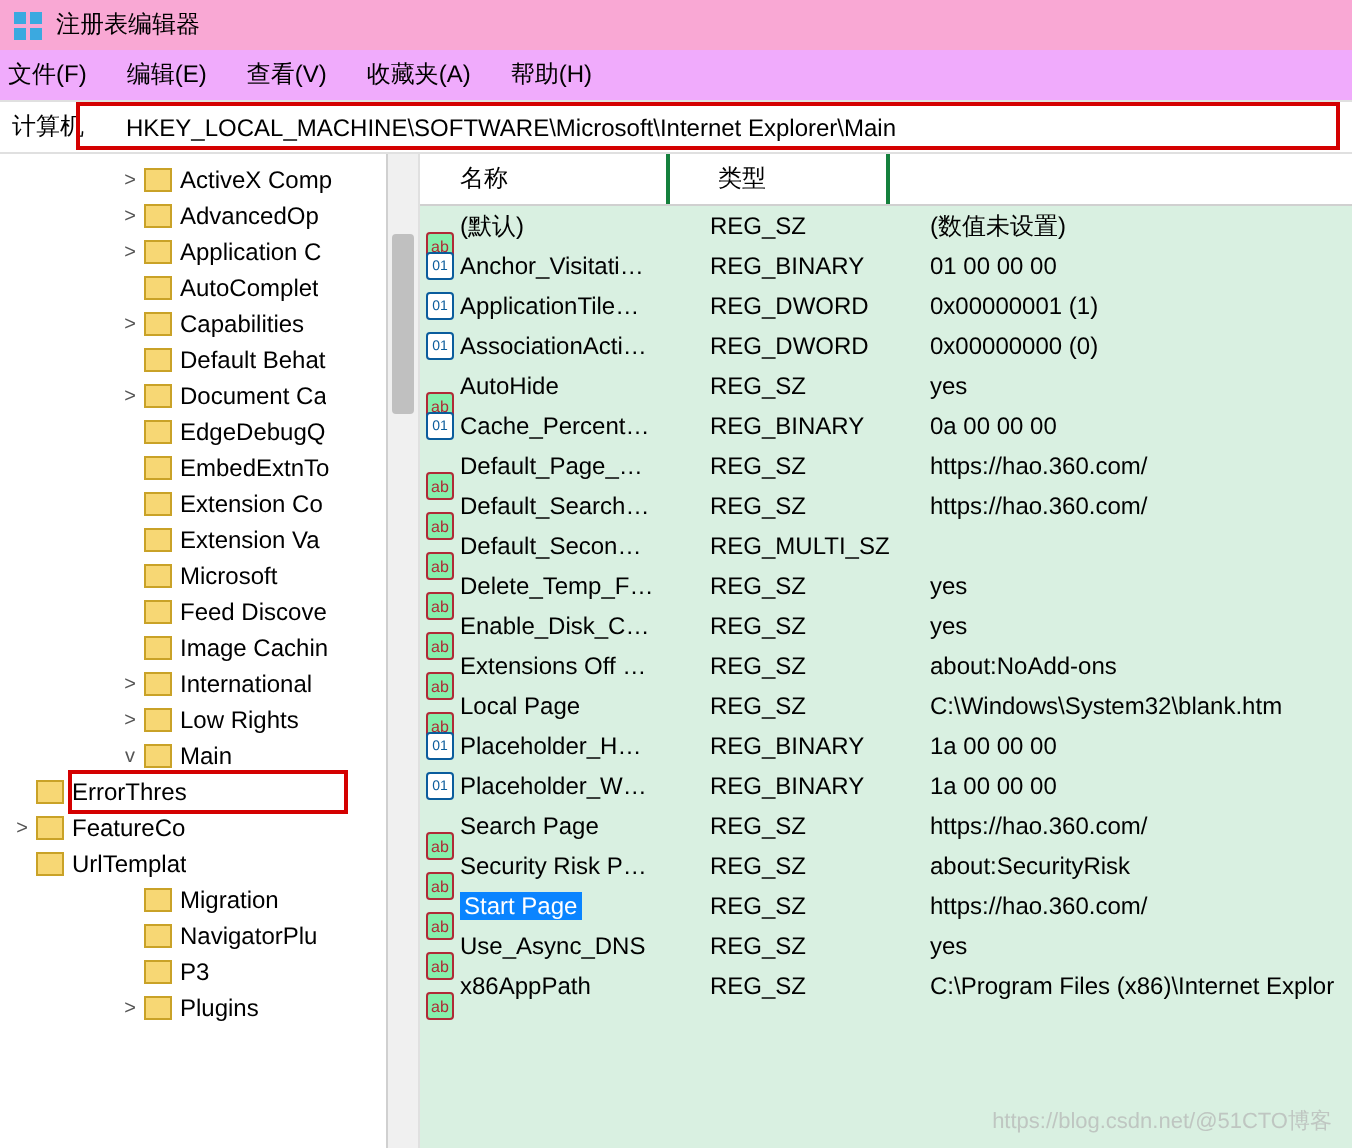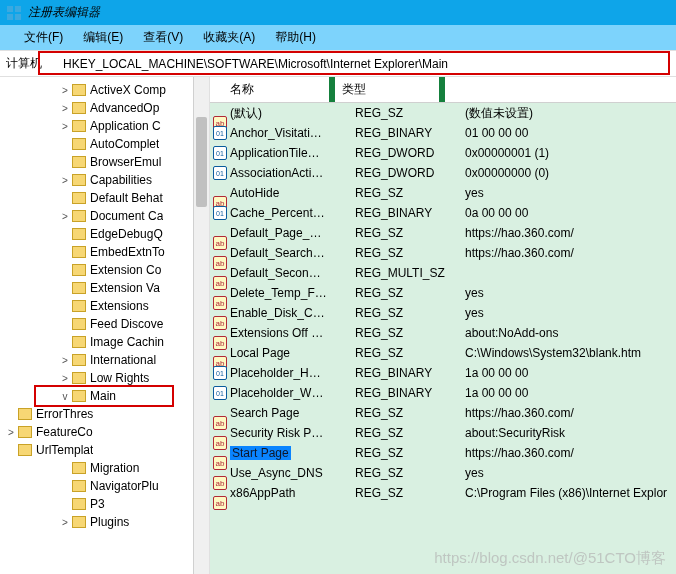--- a/index.html
+++ b/index.html
@@ -1,49 +1,49 @@
 <!DOCTYPE html>
 <html><head>
 <meta charset="utf-8">
 <style>
 * { box-sizing: border-box; margin: 0; padding: 0; font-family: "Microsoft YaHei", "Segoe UI", sans-serif; font-size: 12px; }
 body { background: #fff; width: 676px; height: 574px; overflow: hidden; position: relative; }
-.titlebar { display: flex; align-items: flex-end; padding: 4px 6px; background: #0ea5e9; font-style: italic; }
+.titlebar { display: flex; align-items: flex-end; padding: 4px 6px; background: #f9a8d4; }
 .titlebar .app-icon { width: 16px; height: 16px; margin-right: 6px; display:inline-flex; align-items:center; justify-content:center; }
-.menubar { display: flex; gap: 12px; padding: 2px 20px; background: #7dd3fc; border-bottom: 1px solid #e0e0e0; text-align: center; }
+.menubar { display: flex; gap: 12px; padding: 2px 0; background: #f0abfc; border-bottom: 1px solid #e0e0e0; text-align: center; }
 .menubar span { padding: 2px 4px; cursor: default; }
 .addrbar { display: flex; align-items: center; padding: 4px 6px; border-bottom: 1px solid #e0e0e0; position: relative; }
 .addrbar .label { margin-right: 21px; }
 .addrbar input { flex: 1; border: none; outline: none; font-size: 12px; background: transparent; }
 .highlight-path { position: absolute; border: 2px solid #d40000; left: 38px; top: 0; right: 6px; height: 24px; pointer-events: none; }
 .main { display: flex; height: calc(574px - 68px); }
 .tree { width: 210px; overflow: hidden; border-right: 1px solid #e0e0e0; padding-top: 4px; position: relative; }
 .tree-item { display: flex; align-items: center; height: 18px; white-space: nowrap; padding-left: 4px; }
 .tree-item .toggle { width: 14px; text-align: center; color: #555; font-size: 10px; }
 .tree-item .folder { width: 14px; height: 12px; background: #f7d774; border: 1px solid #c9a227; margin-right: 4px; display:inline-block; }
 .tree-item .label { overflow: hidden; text-overflow: ellipsis; }
 .tree-lvl0 { padding-left: 58px; }
 .tree-lvl1 { }
 .highlight-main { position: absolute; border: 2px solid #d40000; pointer-events: none; }
 .listview { flex: 1; overflow: hidden; position: relative; }
 .list-header { display: flex; border-bottom: 1px solid #d0d0d0; background: #fff; }
-.list-header .col { padding: 4px 7px; border-right: 6px solid #15803d; }
+.list-header .col { padding: 4px 24px; border-right: 2px solid #15803d; }
 .col-name { width: 125px; }
 .col-type { width: 110px; }
 .col-data { flex: 1; }
 .list-body { background: #d9f0e1; height: 100%; }
 .row { display: flex; align-items: center; height: 20px; }
-.row.selected .cell-name-inner { background: #0a84ff; color: #0f172a; padding: 1px 2px; }
+.row.selected .cell-name-inner { background: #0a84ff; color: #ffffff; padding: 1px 2px; }
 .cell-icon { width: 20px; display:flex; align-items:center; justify-content:center; }
-.icon-str { width:14px; height:14px; background:#fef9c3; border:1px solid #b02a37; border-radius:2px; display:inline-flex; align-items:center; justify-content:center; font-size:8px; color:#b02a37;margin-top:20px; }
+.icon-str { width:14px; height:14px; background:#86efac; border:1px solid #b02a37; border-radius:2px; display:inline-flex; align-items:center; justify-content:center; font-size:8px; color:#b02a37;margin-top:20px; }
 .icon-bin { width:14px; height:14px; background:#fff; border:1px solid #0a5c9c; border-radius:2px; display:inline-flex; align-items:center; justify-content:center; font-size:7px; color:#0a5c9c; }
 .cell-name { width: 105px; overflow: hidden; text-overflow: ellipsis; white-space: nowrap; }
 .cell-type { width: 110px; margin-left: 20px; }
 .cell-data { flex:1; overflow: hidden; text-overflow: ellipsis; white-space: nowrap; }
-.watermark { position: absolute; right: 10px; bottom: 6px; color: rgba(180,180,180,0.7); font-size: 15px; pointer-events: none; }
+.watermark { position: absolute; right: 10px; bottom: 6px; color: rgba(180,180,180,0.7); font-size: 11px; pointer-events: none; }
 .scrollbar-v { position:absolute; right:0; top:0; width:16px; height:100%; background:#f0f0f0; border-left:1px solid #d0d0d0; }
 .scrollbar-thumb { position:absolute; left:2px; right:2px; top:40px; height:90px; background:#c0c0c0; border-radius:2px; }
 </style>
 </head>
 <body>
 
 <div class="titlebar">
   <span class="app-icon">
     <svg width="16" height="16" viewBox="0 0 16 16">
         <rect x="1" y="1" width="6" height="6" fill="#3ba9e0"></rect>
@@ -85,25 +85,20 @@
         <span class="toggle">&gt;</span>
         <span class="folder"></span>
         <span class="label">Application C</span>
       </div>
       <div class="tree-item tree-lvl0">
         <span class="toggle"> </span>
         <span class="folder"></span>
         <span class="label">AutoComplet</span>
       </div>
       <div class="tree-item tree-lvl0">
-        <span class="toggle"> </span>
-        <span class="folder"></span>
-        <span class="label">BrowserEmul</span>
-      </div>
-      <div class="tree-item tree-lvl0">
         <span class="toggle">&gt;</span>
         <span class="folder"></span>
         <span class="label">Capabilities</span>
       </div>
       <div class="tree-item tree-lvl0">
         <span class="toggle"> </span>
         <span class="folder"></span>
         <span class="label">Default Behat</span>
       </div>
       <div class="tree-item tree-lvl0">
@@ -127,21 +122,21 @@
         <span class="label">Extension Co</span>
       </div>
       <div class="tree-item tree-lvl0">
         <span class="toggle"> </span>
         <span class="folder"></span>
         <span class="label">Extension Va</span>
       </div>
       <div class="tree-item tree-lvl0">
         <span class="toggle"> </span>
         <span class="folder"></span>
-        <span class="label">Extensions</span>
+        <span class="label">Microsoft</span>
       </div>
       <div class="tree-item tree-lvl0">
         <span class="toggle"> </span>
         <span class="folder"></span>
         <span class="label">Feed Discove</span>
       </div>
       <div class="tree-item tree-lvl0">
         <span class="toggle"> </span>
         <span class="folder"></span>
         <span class="label">Image Cachin</span>

